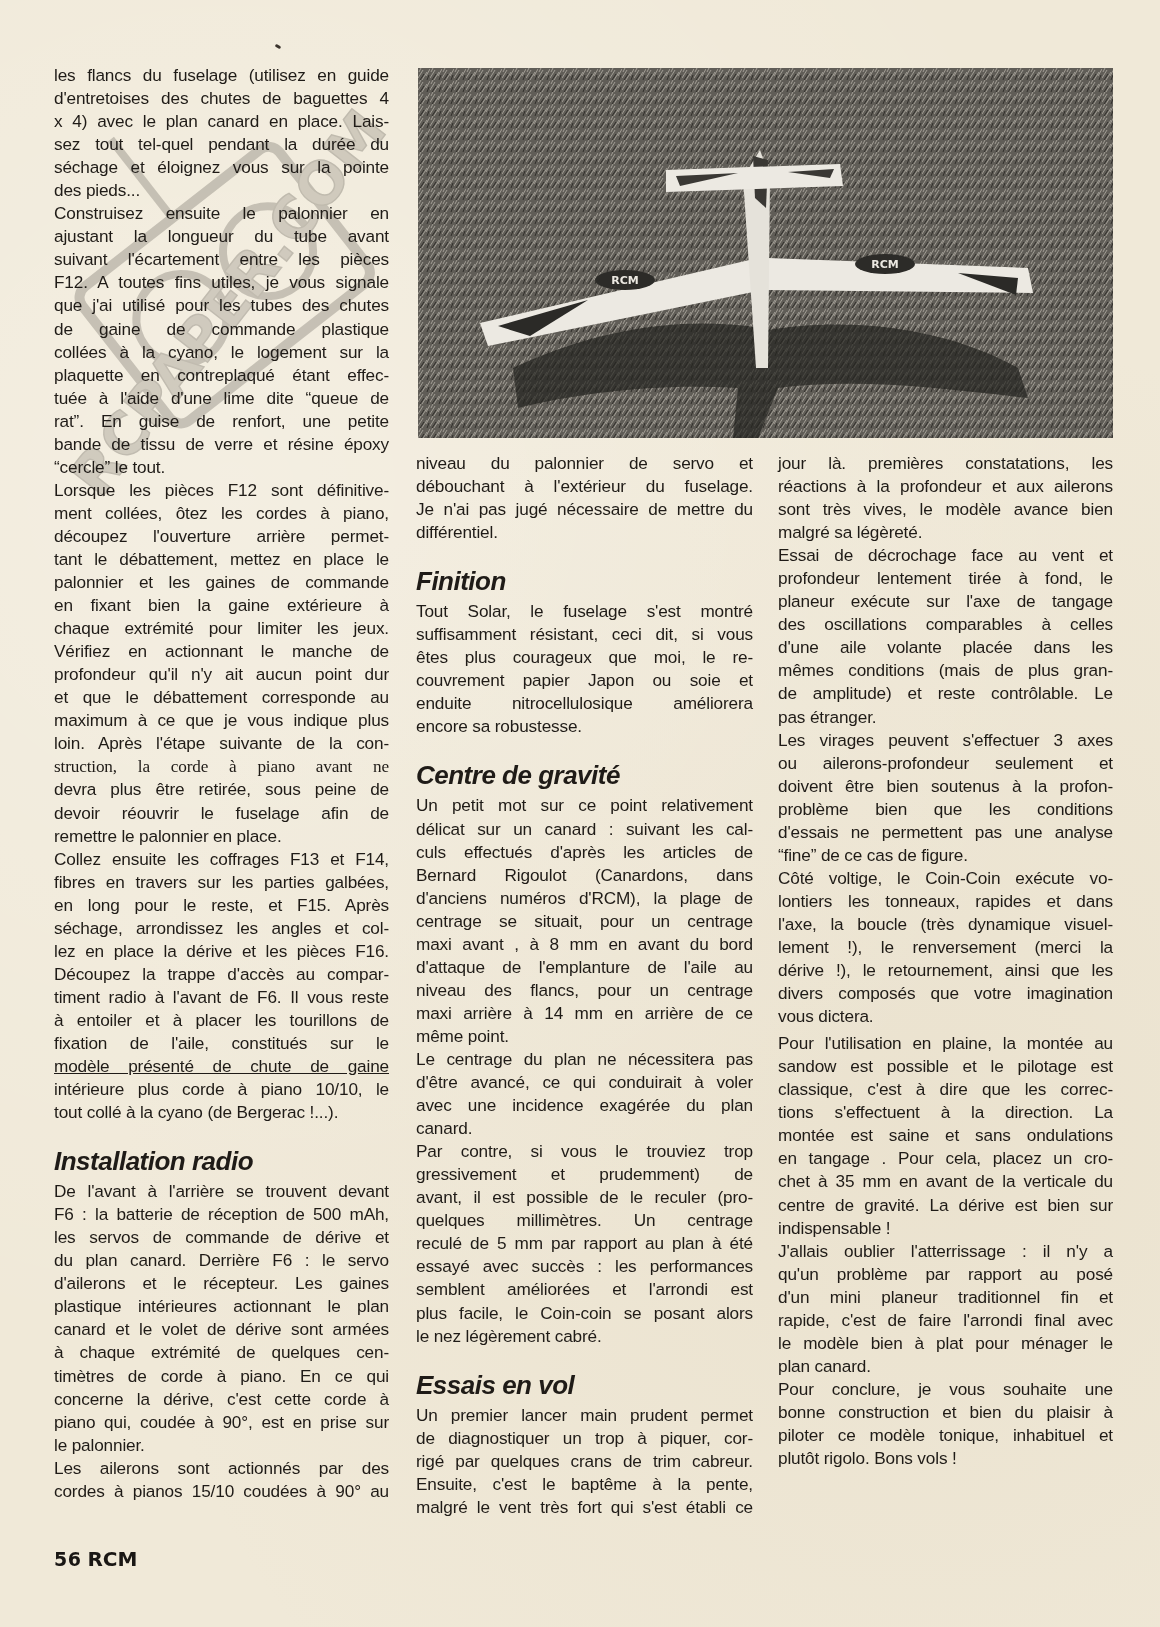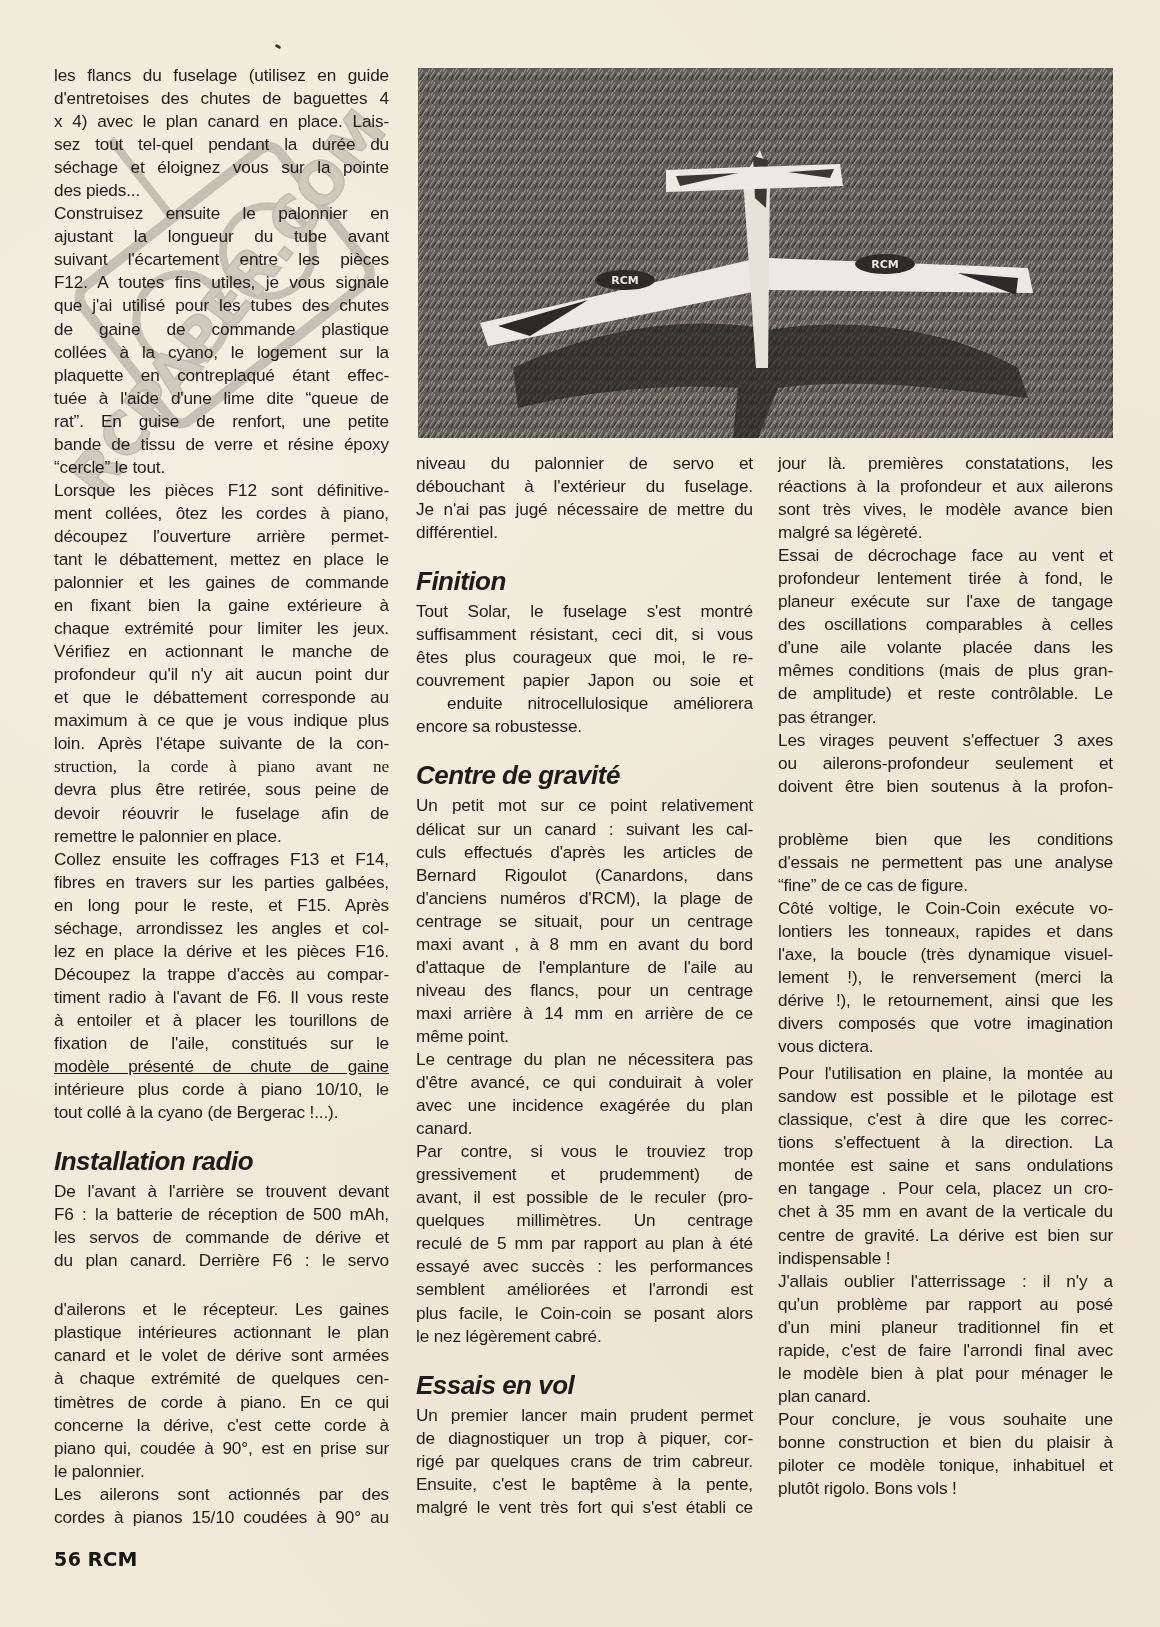--- a/index.html
+++ b/index.html
@@ -171,21 +171,21 @@
       <span class="ln last" style="white-space: normal; word-spacing: 0px;">tout collé à la cyano (de Bergerac !...).</span>
     </div>
   <div class="gap-head"></div>
   <h2 class="head">Installation radio</h2>
   <div class="gap-sm"></div>
   <div>
       <span class="ln" style="white-space: normal; word-spacing: 0px;">De l'avant à l'arrière se trouvent devant</span>
       <span class="ln" style="white-space: normal; word-spacing: 0px;">F6 : la batterie de réception de 500 mAh,</span>
       <span class="ln" style="white-space: normal; word-spacing: 0px;">les servos de commande de dérive et</span>
       <span class="ln" style="white-space: normal; word-spacing: 0px;">du plan canard. Derrière F6 : le servo</span>
-      <span class="ln" style="white-space: normal; word-spacing: 0px; margin-top: 26px;">d'ailerons et le récepteur. Les gaines</span>
+      <span class="ln" style="white-space: normal; word-spacing: 0px;">d'ailerons et le récepteur. Les gaines</span>
       <span class="ln" style="white-space: normal; word-spacing: 0px;">plastique intérieures actionnant le plan</span>
       <span class="ln" style="white-space: normal; word-spacing: 0px;">canard et le volet de dérive sont armées</span>
       <span class="ln" style="white-space: normal; word-spacing: 0px;">à chaque extrémité de quelques cen-</span>
       <span class="ln" style="white-space: normal; word-spacing: 0px;">timètres de corde à piano. En ce qui</span>
       <span class="ln" style="white-space: normal; word-spacing: 0px;">concerne la dérive, c'est cette corde à</span>
       <span class="ln" style="white-space: normal; word-spacing: 0px;">piano qui, coudée à 90°, est en prise sur</span>
       <span class="ln last" style="white-space: normal; word-spacing: 0px;">le palonnier.</span>
     </div>
   <div>
       <span class="ln" style="white-space: normal; word-spacing: 0px;">Les ailerons sont actionnés par des</span>
@@ -201,21 +201,21 @@
       <span class="ln last" style="white-space: normal; word-spacing: 0px;">différentiel.</span>
     </div>
   <div class="gap-head"></div>
   <h2 class="head">Finition</h2>
   <div class="gap-sm"></div>
   <div>
       <span class="ln" style="white-space: normal; word-spacing: 0px;">Tout Solar, le fuselage s'est montré</span>
       <span class="ln" style="white-space: normal; word-spacing: 0px;">suffisamment résistant, ceci dit, si vous</span>
       <span class="ln" style="white-space: normal; word-spacing: 0px;">êtes plus courageux que moi, le re-</span>
       <span class="ln" style="white-space: normal; word-spacing: 0px;">couvrement papier Japon ou soie et</span>
-      <span class="ln" style="white-space: normal; word-spacing: 0px; margin-left: 31px;">enduite nitrocellulosique améliorera</span>
+      <span class="ln" style="white-space: normal; word-spacing: 0px;">enduite nitrocellulosique améliorera</span>
       <span class="ln last" style="white-space: normal; word-spacing: 0px;">encore sa robustesse.</span>
     </div>
   <div class="gap-head"></div>
   <h2 class="head">Centre de gravité</h2>
   <div class="gap-sm"></div>
   <div>
       <span class="ln" style="white-space: normal; word-spacing: 0px;">Un petit mot sur ce point relativement</span>
       <span class="ln" style="white-space: normal; word-spacing: 0px;">délicat sur un canard : suivant les cal-</span>
       <span class="ln" style="white-space: normal; word-spacing: 0px;">culs effectués d'après les articles de</span>
       <span class="ln" style="white-space: normal; word-spacing: 0px;">Bernard Rigoulot (Canardons, dans</span>
@@ -270,21 +270,21 @@
       <span class="ln" style="white-space: normal; word-spacing: 0px;">des oscillations comparables à celles</span>
       <span class="ln" style="white-space: normal; word-spacing: 0px;">d'une aile volante placée dans les</span>
       <span class="ln" style="white-space: normal; word-spacing: 0px;">mêmes conditions (mais de plus gran-</span>
       <span class="ln" style="white-space: normal; word-spacing: 0px;">de amplitude) et reste contrôlable. Le</span>
       <span class="ln last" style="white-space: normal; word-spacing: 0px;">pas étranger.</span>
     </div>
   <div>
       <span class="ln" style="white-space: normal; word-spacing: 0px;">Les virages peuvent s'effectuer 3 axes</span>
       <span class="ln" style="white-space: normal; word-spacing: 0px;">ou ailerons-profondeur seulement et</span>
       <span class="ln" style="white-space: normal; word-spacing: 0px;">doivent être bien soutenus à la profon-</span>
-      <span class="ln" style="white-space: normal; word-spacing: 0px; margin-top: 30px;">problème bien que les conditions</span>
+      <span class="ln" style="white-space: normal; word-spacing: 0px;">problème bien que les conditions</span>
       <span class="ln" style="white-space: normal; word-spacing: 0px;">d'essais ne permettent pas une analyse</span>
       <span class="ln last" style="white-space: normal; word-spacing: 0px;">“fine” de ce cas de figure.</span>
     </div>
   <div>
       <span class="ln" style="white-space: normal; word-spacing: 0px;">Côté voltige, le Coin-Coin exécute vo-</span>
       <span class="ln" style="white-space: normal; word-spacing: 0px;">lontiers les tonneaux, rapides et dans</span>
       <span class="ln" style="white-space: normal; word-spacing: 0px;">l'axe, la boucle (très dynamique visuel-</span>
       <span class="ln" style="white-space: normal; word-spacing: 0px;">lement !), le renversement (merci la</span>
       <span class="ln" style="white-space: normal; word-spacing: 0px;">dérive !), le retournement, ainsi que les</span>
       <span class="ln" style="white-space: normal; word-spacing: 0px;">divers composés que votre imagination</span>

